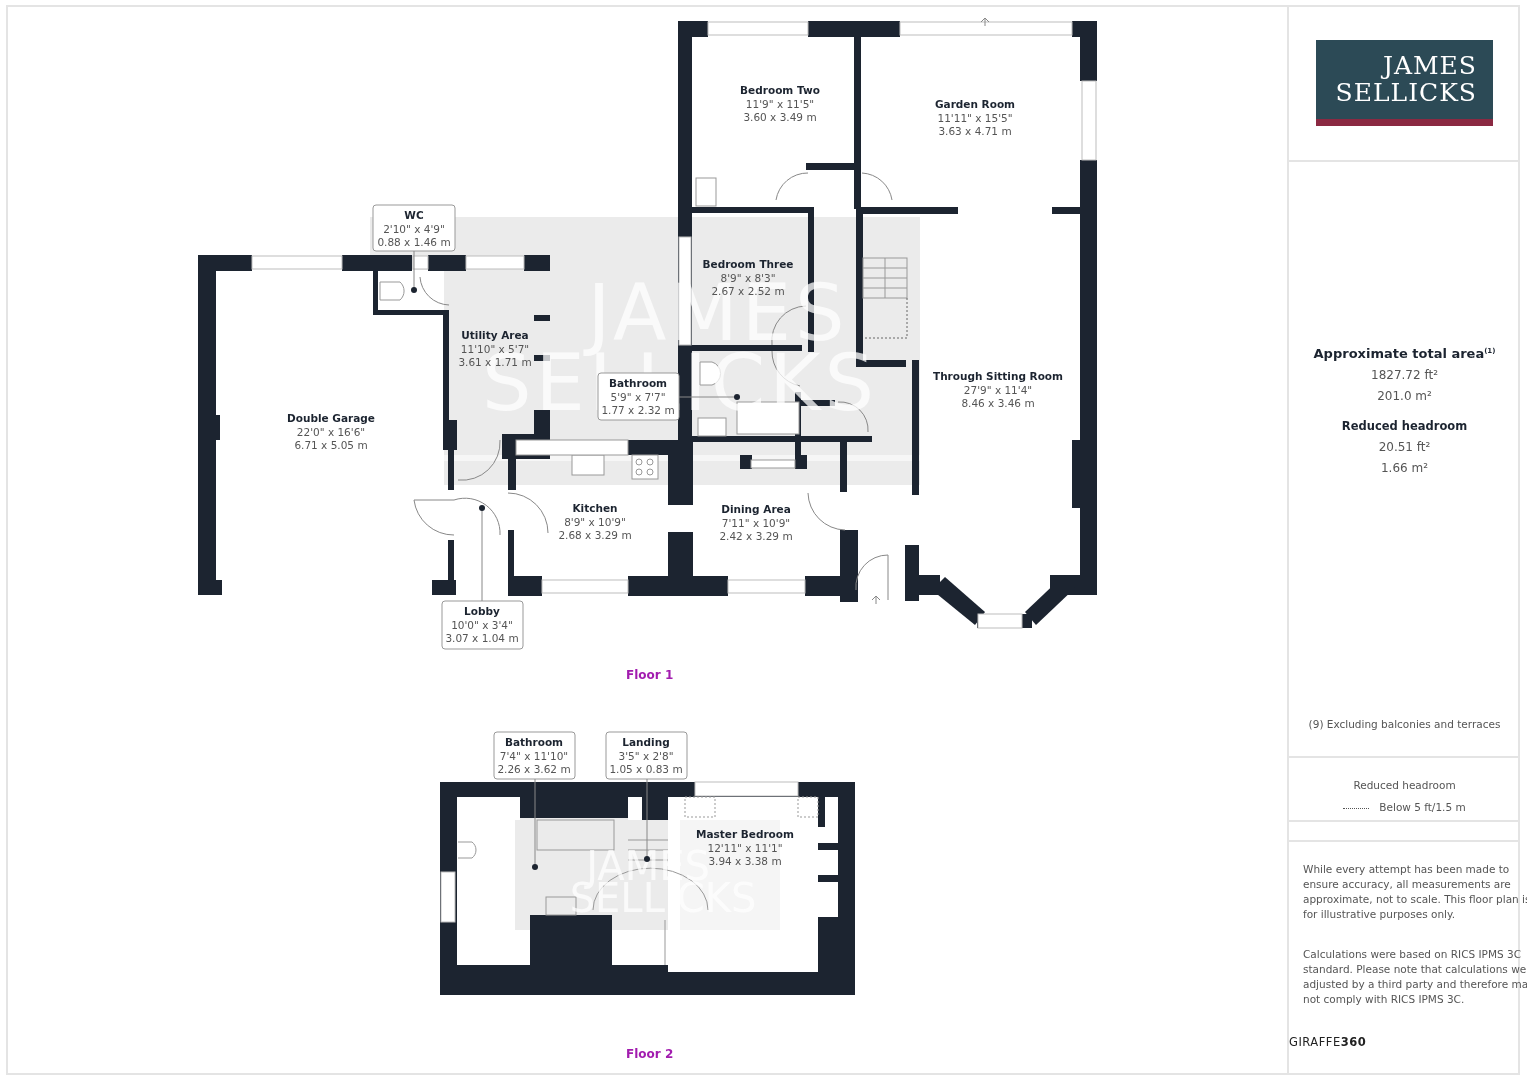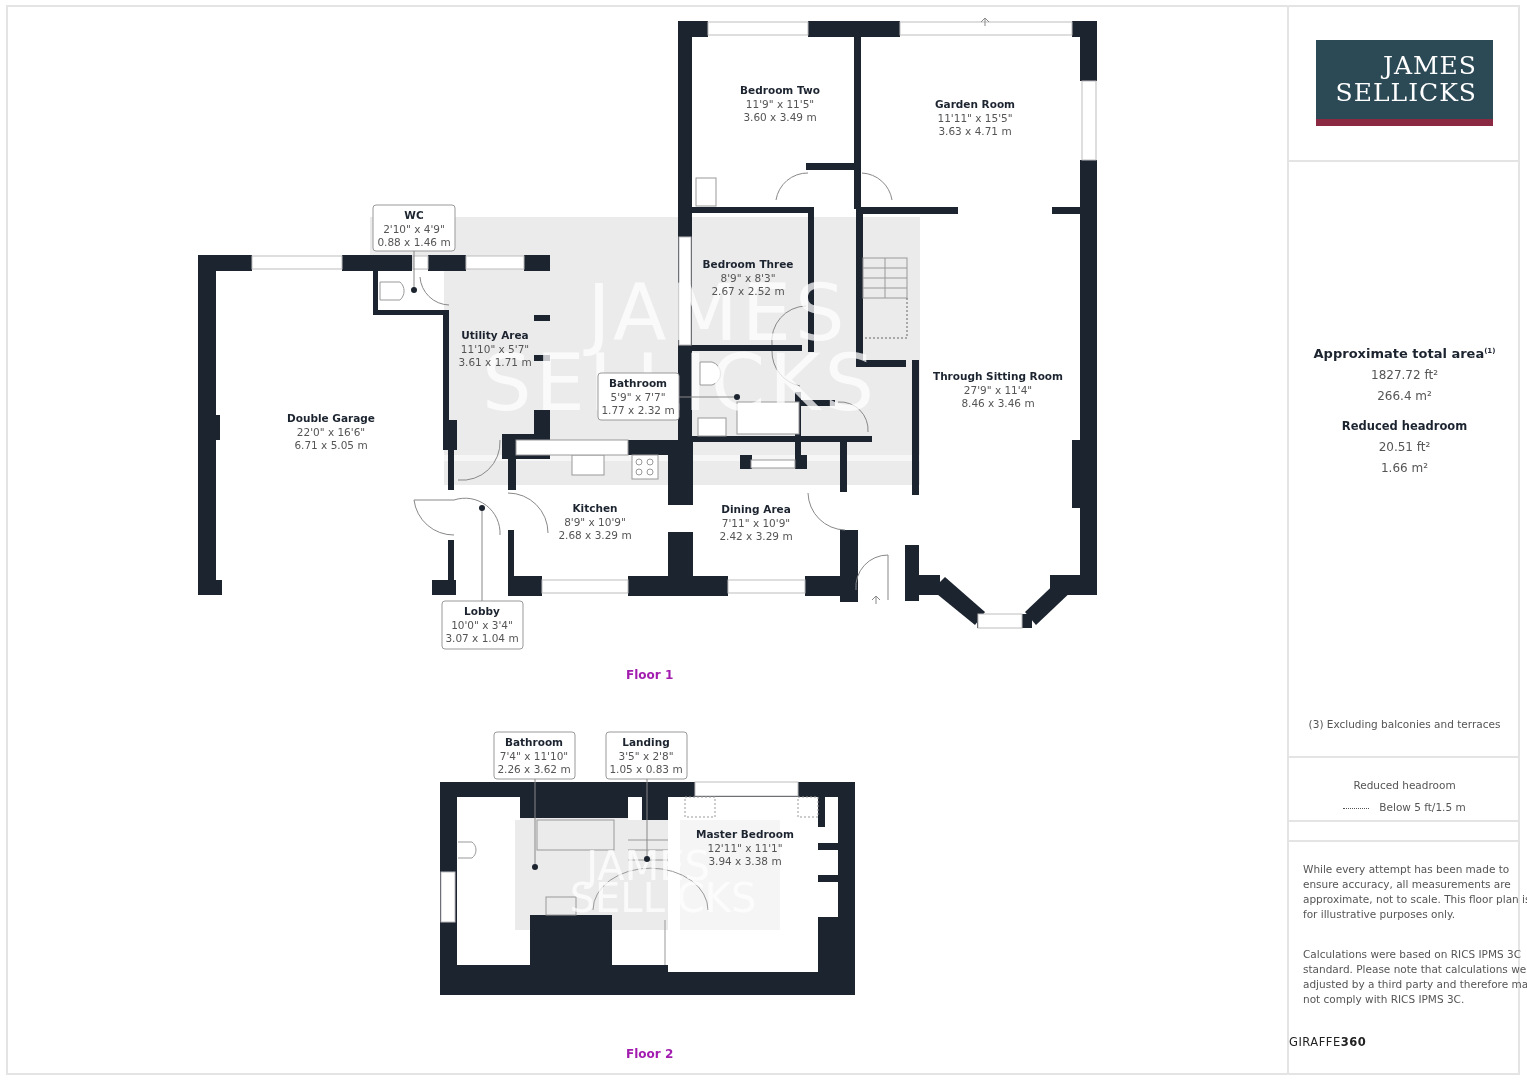--- a/index.html
+++ b/index.html
@@ -316,29 +316,29 @@
       <div class="l1">JAMES</div>
       <div class="l2">SELLICKS</div>
     </div>
     <div class="logo-bar2"></div>
   </div>
 
   <div class="side-sec" style="top:157px; height:660px;">
     <div style="position:absolute; top:184px; width:100%;">
       <div class="area-title"><span>Approximate total area</span><sup>(1)</sup></div>
       <div class="val" style="margin-top:4px;">1827.72 ft²</div>
-      <div class="val">266.4 m²</div>
+      <div class="val">201.0 m²</div>
       <div class="sub-title">Reduced headroom</div>
       <div class="val" style="margin-top:4px;">20.51 ft²</div>
       <div class="val">1.66 m²</div>
     </div>
   </div>
 
   <div class="side-sec" style="top:693px; height:60px;">
-    <div class="note" style="margin-top:20px;">(3) Excluding balconies and terraces</div>
+    <div class="note" style="margin-top:20px;">(9) Excluding balconies and terraces</div>
   </div>
 
   <div class="side-sec" style="top:753px; height:84px;">
     <div class="note" style="margin-top:21px;">Reduced headroom</div>
     <div class="note" style="margin-top:10px;">
       <span style="display:inline-block; width:26px; border-top:1px dotted #555; vertical-align:middle; margin-right:10px;"></span><span>Below 5 ft/1.5 m</span>
     </div>
   </div>
 
   <div style="position:absolute; top:857px; left:0; width:264px; text-align:left;">

